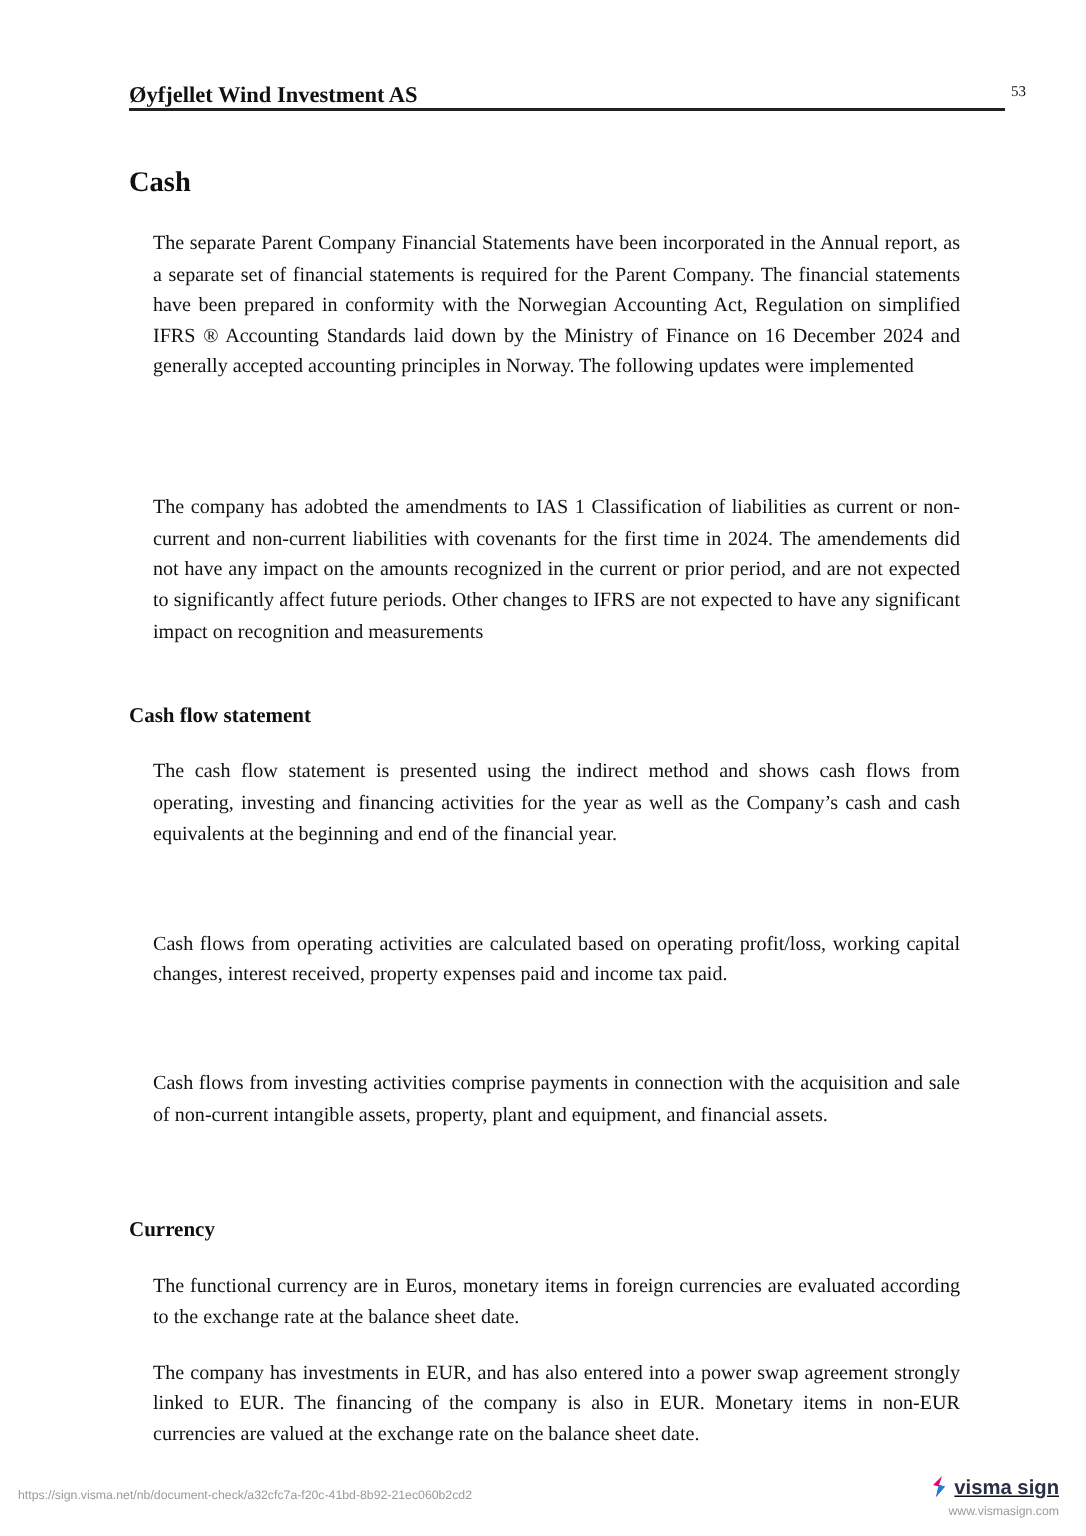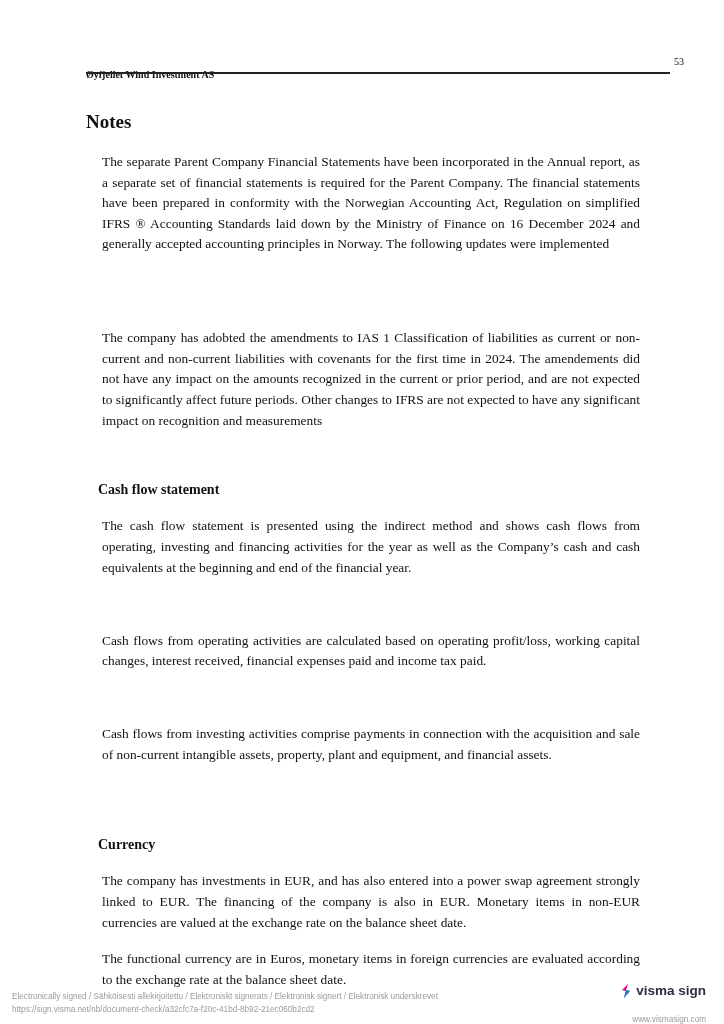--- a/index.html
+++ b/index.html
@@ -1,68 +1,67 @@
 <!DOCTYPE html>
 <html><head>
 <meta charset="utf-8">
 <style>
   html, body { margin: 0; padding: 0; background: #ffffff; }
   body { width: 724px; height: 1024px; position: relative; overflow: hidden; font-family: "Liberation Serif", serif; color: #111; }
   .header { position: absolute; left: 86px; top: 56px; width: 598px; height: 18px; }
-  .header .company { position: absolute; left: 0; top: 13px; font-weight: bold; font-size: 10px; }
+  .header .company { position: absolute; left: 0; top: 0; font-weight: bold; font-size: 15px; }
   .header .pagenum { position: absolute; right: 0; top: 0; font-size: 10px; }
   .header .rule { position: absolute; left: 0; top: 16px; width: 584px; height: 1.5px; background: #222; }
   .content { position: absolute; left: 86px; top: 108px; width: 570px; font-size: 13.4px; line-height: 20.6px; }
   h1.notes { font-size: 19px; font-weight: bold; margin: 0; line-height: 28px; }
   h2.sec { font-size: 15px; font-weight: bold; margin: 12px 0 6px 0; line-height: 20px; }
   p { margin: 16px; text-align: justify; }
   .gap { height: 20.6px; }
   ul.bullets { margin: 0; padding-left: 35px; list-style: disc; }
-  h3.sub { font-size: 14px; font-weight: bold; margin: 12px; line-height: 20.6px; }
+  h3.sub { font-size: 14px; font-weight: bold; margin: 0; line-height: 20.6px; }
   .footer-left { position: absolute; left: 12px; top: 990px; font-family: "Liberation Sans", sans-serif; font-size: 8.2px; color: #9a9a9a; line-height: 13px; }
   .footer-right { position: absolute; right: 18px; top: 983px; text-align: right; font-family: "Liberation Sans", sans-serif; }
-  .logo { display: flex; align-items: flex-start; justify-content: flex-end; gap: 4px; }
+  .logo { display: flex; align-items: center; justify-content: flex-end; gap: 4px; text-decoration: underline; }
   .logo-text { font-size: 13.5px; font-weight: bold; color: #2a2f45; }
-  .site { font-size: 8.2px; color: #9a9a9a; margin-top: 16px; }
+  .site { font-size: 8.2px; color: #9a9a9a; margin-top: 4px; }
 </style>
 </head>
 <body>
 
 <div class="header">
   <span class="company">Øyfjellet Wind Investment AS</span>
   <span class="pagenum">53</span>
   <div class="rule"></div>
 </div>
 
 <div class="content">
-  <h1 class="notes">Notes</h1>
+  <h1 class="notes">Cash</h1>
   <p>The separate Parent Company Financial Statements have been incorporated in the Annual report, as a separate set of financial statements is required for the Parent Company. The financial statements have been prepared in conformity with the Norwegian Accounting Act, Regulation on simplified IFRS ® Accounting Standards laid down by the Ministry of Finance on 16 December 2024 and generally accepted accounting principles in Norway. The following updates were implemented</p>
   <div class="gap"></div>
   <div class="gap"></div>
   <p>The company has adobted the amendments to IAS 1 Classification of liabilities as current or non-current and non-current liabilities with covenants for the first time in 2024. The amendements did not have any impact on the amounts recognized in the current or prior period, and are not expected to significantly affect future periods. Other changes to IFRS are not expected to have any significant impact on recognition and measurements</p>
   <div class="gap"></div>
 
   <h3 class="sub">Cash flow statement</h3>
   <p>The cash flow statement is presented using the indirect method and shows cash flows from operating, investing and financing activities for the year as well as the Company’s cash and cash equivalents at the beginning and end of the financial year.</p>
   <div class="gap"></div>
-  <p>Cash flows from operating activities are calculated based on operating profit/loss, working capital changes, interest received, financial expenses paid and income tax paid.</p>
+  <p>Cash flows from operating activities are calculated based on operating profit/loss, working capital changes, interest received, property expenses paid and income tax paid.</p>
   <div class="gap"></div>
   <p>Cash flows from investing activities comprise payments in connection with the acquisition and sale of non-current intangible assets, property, plant and equipment, and financial assets.</p>
   <div class="gap"></div>
   <div class="gap"></div>
 
   <h3 class="sub">Currency</h3>
+  <p>The functional currency are in Euros, monetary items in foreign currencies are evaluated according to the exchange rate at the balance sheet date.</p>
   <p>The company has investments in EUR, and has also entered into a power swap agreement strongly linked to EUR. The financing of the company is also in EUR. Monetary items in non-EUR currencies are valued at the exchange rate on the balance sheet date.</p>
-  <p>The functional currency are in Euros, monetary items in foreign currencies are evaluated according to the exchange rate at the balance sheet date.</p>
   <div class="gap"></div>
   <p>Currency rate at the balance sheet date: 11,7950</p>
 </div>
 
 <div class="footer-left">
-  <div>Electronically signed / Sähköisesti allekirjoitettu / Elektroniskt signerats / Elektronisk signert / Elektronisk underskrevet</div>
   <div>https://sign.visma.net/nb/document-check/a32cfc7a-f20c-41bd-8b92-21ec060b2cd2</div>
 </div>
 
 <div class="footer-right">
   <div class="logo">
     <svg width="12" height="16" viewBox="0 0 12 16">
       <path d="M8 1 L2 7 L6 8 L4 15 L10 8 L6 7 Z" fill="#e6007e"></path>
       <path d="M6 7 L10 8 L4 15 L5 10 Z" fill="#1e7fd6"></path>
     </svg>
     <span class="logo-text">visma sign</span>

